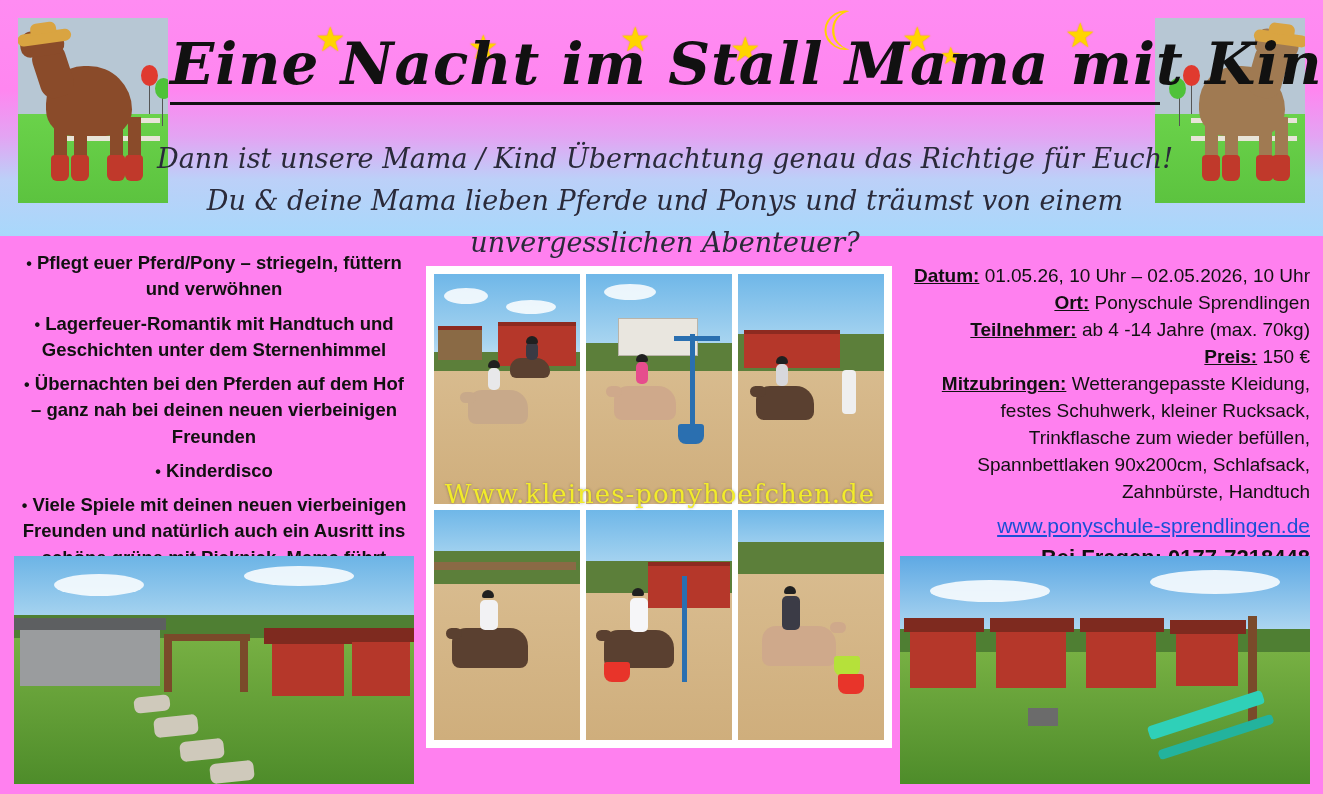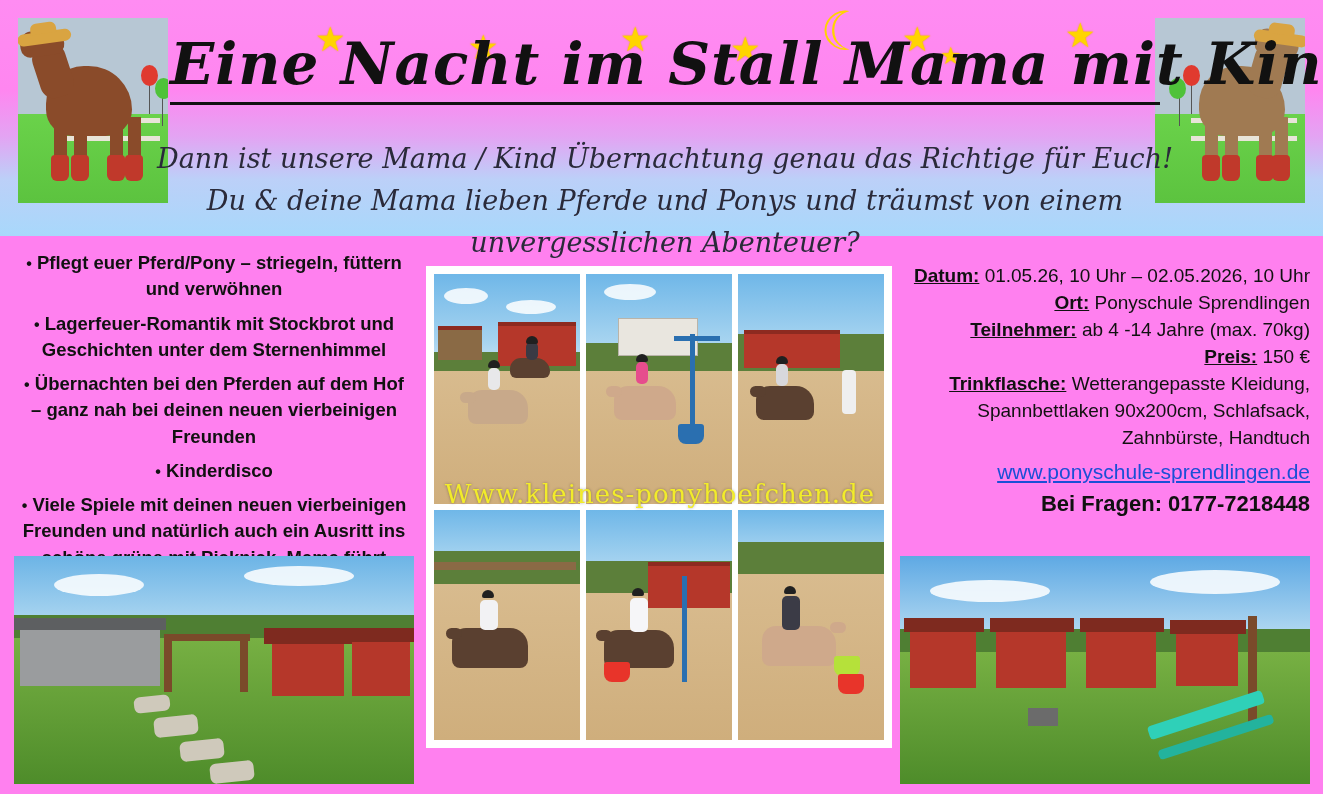--- a/index.html
+++ b/index.html
@@ -413,21 +413,21 @@
 
   <div class="title">Eine Nacht im Stall Mama mit Kind</div>
   <div class="subtitle">
     <div>Dann ist unsere Mama / Kind Übernachtung genau das Richtige für Euch!</div>
     <div>Du &amp; deine Mama lieben Pferde und Ponys und träumst von einem unvergesslichen Abenteuer?</div>
   </div>
 
   <div class="left-col">
     <ul>
       <li><span class="bullet">•</span> <span>Pflegt euer Pferd/Pony – striegeln, füttern und verwöhnen</span></li>
-      <li><span class="bullet">•</span> <span>Lagerfeuer-Romantik mit Stockbrot und Geschichten unter dem Sternenhimmel</span></li>
+      <li><span class="bullet">•</span> <span>Lagerfeuer-Romantik mit Handtuch und Geschichten unter dem Sternenhimmel</span></li>
       <li><span class="bullet">•</span> <span>Übernachten bei den Pferden auf dem Hof – ganz nah bei deinen neuen vierbeinigen Freunden</span></li>
       <li><span class="bullet">•</span> <span>Kinderdisco</span></li>
       <li><span class="bullet">•</span> <span>Viele Spiele mit deinen neuen vierbeinigen Freunden und natürlich auch ein Ausritt ins schöne grüne mit Picknick. Mama führt Kind reitet.</span></li>
     </ul>
   </div>
 
   <div class="collage">
     <div class="collage-grid">
 
       <div class="photo">
@@ -525,23 +525,25 @@
     </div>
     <div class="row">
       <span class="u">Teilnehmer:</span>
       <span>ab 4 -14 Jahre (max. 70kg)</span>
     </div>
     <div class="row">
       <span class="u">Preis:</span>
       <b>150 €</b>
     </div>
     <div class="row">
-      <span class="u">Trinkflasche:</span>
+      <span class="u">Mitzubringen:</span>
       <span>Wetterangepasste Kleidung,</span>
     </div>
+    <div class="row">festes Schuhwerk, kleiner Rucksack,</div>
+    <div class="row">Trinkflasche zum wieder befüllen,</div>
     <div class="row">Spannbettlaken 90x200cm, Schlafsack,</div>
     <div class="row">Zahnbürste, Handtuch</div>
     <a class="link" href="#">www.ponyschule-sprendlingen.de</a>
     <div class="phone">Bei Fragen: 0177-7218448</div>
   </div>
 
   <div class="bottom-left">
     <div style="position:absolute;left:0;top:0;right:0;height:34%;background:linear-gradient(180deg,#6cb4e6 0%,#b6dcf2 100%);"></div>
     <div class="cloud" style="left:40px; top:18px; width:90px; height:22px;"></div>
     <div class="cloud" style="left:230px; top:10px; width:110px; height:20px;"></div>

